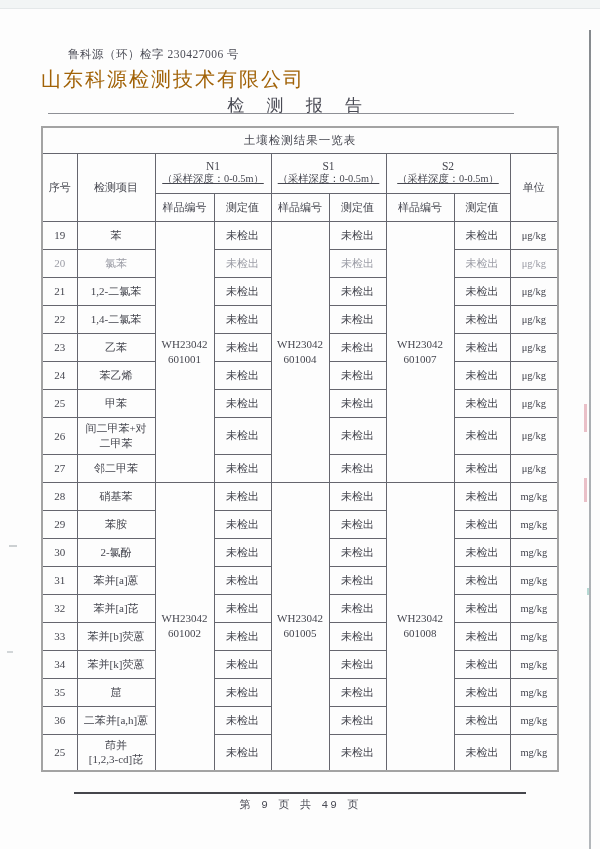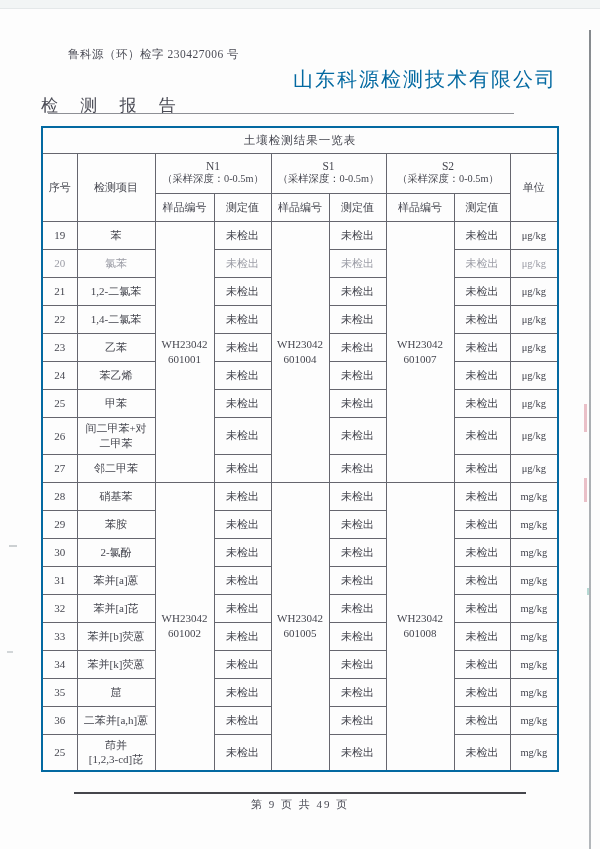--- a/index.html
+++ b/index.html
@@ -14,60 +14,60 @@
   .top-strip {
     position: absolute; top: 0; left: 0; width: 600px; height: 9px;
     background: #f2f5f5; border-bottom: 1px solid #e4e8e9;
   }
   .doc-number {
     position: absolute; left: 68px; top: 47px;
     font-size: 11.5px; color: #4a4b55; letter-spacing: 0.5px;
   }
   .company-name {
     position: absolute; left: 41px; top: 66px; width: 516px;
-    text-align: right; font-size: 20px; letter-spacing: 2px; color: #0369a1;
+    text-align: left; font-size: 20px; letter-spacing: 2px; color: #a16207;
   }
   .report-title {
     position: absolute; left: 41px; top: 94px; width: 516px;
-    font-size: 17px; letter-spacing: 9px; color: #4a4b55;
+    text-align: center; font-size: 17px; letter-spacing: 9px; color: #4a4b55;
   }
   .header-rule {
     position: absolute; left: 48px; top: 113px; width: 466px; height: 1px;
     background: #8e9096;
   }
   .table-wrap { position: absolute; left: 41px; top: 126px; width: 518px; }
   table.results {
     width: 516px; border-collapse: collapse; table-layout: fixed;
-    border: 2px solid #0369a1;
+    border: 2px solid #a3a3a3;
     font-size: 11px; color: #45464f;
   }
   table.results td {
     border: 1px solid #65666e;
     text-align: center; vertical-align: middle;
     padding: 1px 2px;
     overflow: hidden;
   }
   tr.title-row td { height: 26px; font-size: 11.5px; letter-spacing: 1px; }
   tr.group-row td { height: 40px; }
   tr.sub-row td { height: 28px; margin-left: 21px; }
   .group-name { font-size: 11.5px; }
-  .group-depth { font-size: 10.3px; white-space: nowrap; }
+  .group-depth { font-size: 10.3px; white-space: nowrap; text-decoration: underline; }
   tbody tr td { height: 28px; }
   tbody tr.tall td { height: 37px; }
   td.item, td.sample { white-space: pre-line; word-break: break-all; line-height: 1.3; }
   td.unit { font-size: 10.5px; }
   td.sample { font-size: 11px; line-height: 1.35; }
   tbody tr:nth-child(2) { color: #9b9ca5; padding-left: 24px; }   
   .footer-rule {
     position: absolute; left: 74px; top: 792px; width: 452px; height: 2px;
     background: #45464c;
   }
   .page-footer {
     position: absolute; left: 74px; top: 797px; width: 452px;
-    text-align: center; font-size: 11px; letter-spacing: 2px; color: #4a4b55;
+    text-align: center; font-size: 11px; letter-spacing: 2px; color: #4a4b55; font-family: Liberation Mono, monospace;
   }
   
   .edge-shadow-right {
     position: absolute; left: 589px; top: 30px; width: 2px; height: 819px;
     background: linear-gradient(#84888c, #a7abaf 30%, #b3b7bb);
   }
   .scan-mark { position: absolute; }
   .mark-red-1 { left: 584px; top: 404px; width: 3px; height: 28px; background: rgba(205,100,120,0.40); }
   .mark-red-2 { left: 584px; top: 478px; width: 3px; height: 24px; background: rgba(205,100,120,0.40); }
   .mark-teal  { left: 587px; top: 588px; width: 2px; height: 7px;  background: rgba(95,170,160,0.45); }

